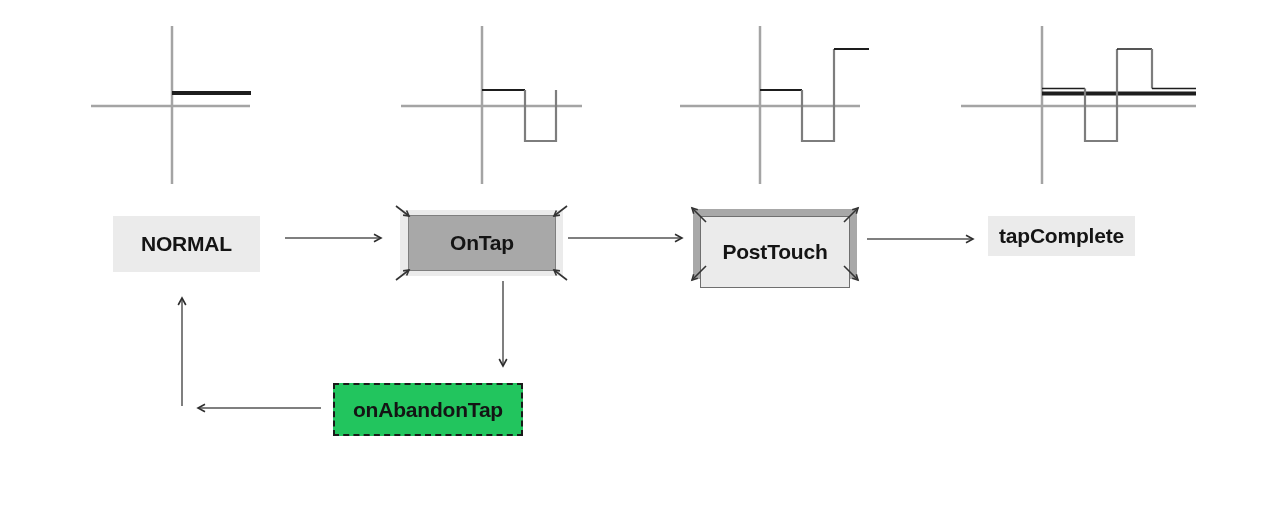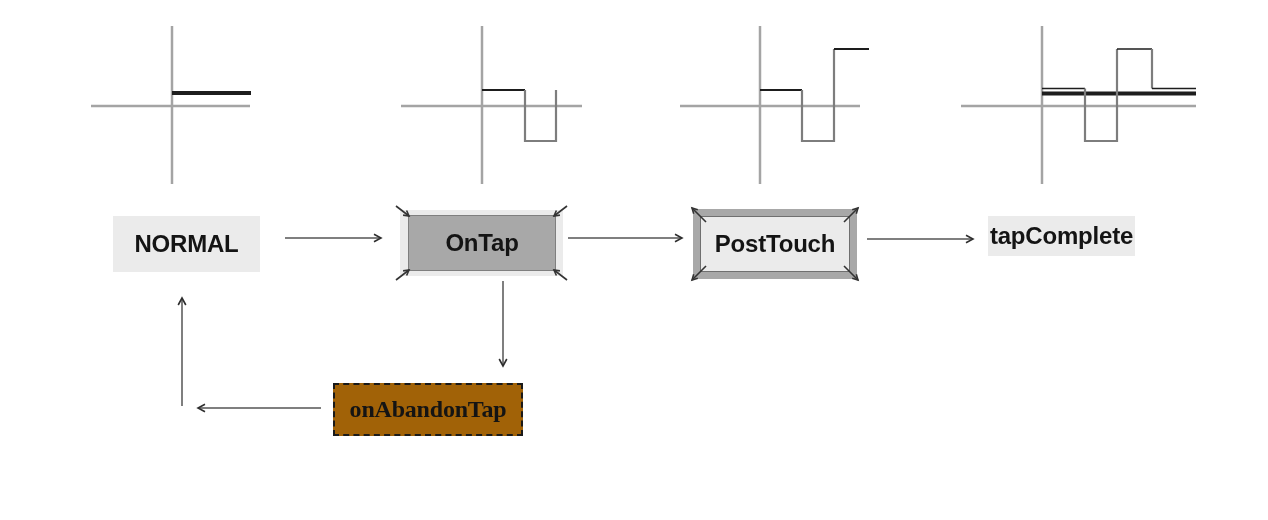--- a/index.html
+++ b/index.html
@@ -15,21 +15,21 @@
     pointer-events:none;
   }
   .node{
     position:absolute;
     display:flex;align-items:center;justify-content:center;
     box-sizing:border-box;
     z-index:2;
   }
   .node-label{
     font-weight:700;
-    font-size:24px;
+    font-size:21px;
     letter-spacing:-0.2px;
     color:var(--text,#141414);
     white-space:nowrap;
   }
   .light{background:var(--box-light,#ebebeb);}
   .outer-light{position:absolute;background:var(--box-light,#ebebeb);z-index:2;text-decoration:underline;}
   .outer-dark{position:absolute;background:var(--box-dark,#a8a8a8);z-index:2;}
   .inner-dark{
     position:absolute;
     display:flex;align-items:center;justify-content:center;
@@ -38,42 +38,41 @@
     border:1px solid var(--box-dark-border,#7f7f7f);
   }
   .inner-light{
     position:absolute;
     display:flex;align-items:center;justify-content:center;
     box-sizing:border-box;
     background:var(--box-light,#ebebeb);
     border:1px solid var(--box-inner-border,#6f6f6f);
   }
   .dashed{
-    background:#a16207;
+    background:#22c55e;
     border:2px dashed var(--dashed-border,#1a1a1a);
-    font-family:Liberation Serif, serif;
   }
 </style>
 </head>
 <body>
 
 <div id="canvas">
 
   <div class="node light" style="left:113px;top:216px;width:147px;height:56px;">
     <span class="node-label">NORMAL</span>
   </div>
 
   <div class="outer-light" style="left:400px;top:210px;width:163px;height:66px;">
     <div class="inner-dark" style="left:8px;top:5px;width:148px;height:56px;">
       <span class="node-label">OnTap</span>
     </div>
   </div>
 
   <div class="outer-dark" style="left:693px;top:209px;width:164px;height:70px;">
-    <div class="inner-light" style="left:7px;top:7px;width:150px;height:56px;">
+    <div class="inner-light" style="left:7px;top:7px;width:150px;height:72px;">
       <span class="node-label">PostTouch</span>
     </div>
   </div>
 
   <div class="node light" style="left:988px;top:216px;width:147px;height:40px;">
     <span class="node-label">tapComplete</span>
   </div>
 
   <div class="node dashed" style="left:333px;top:383px;width:190px;height:53px;">
     <span class="node-label">onAbandonTap</span>

